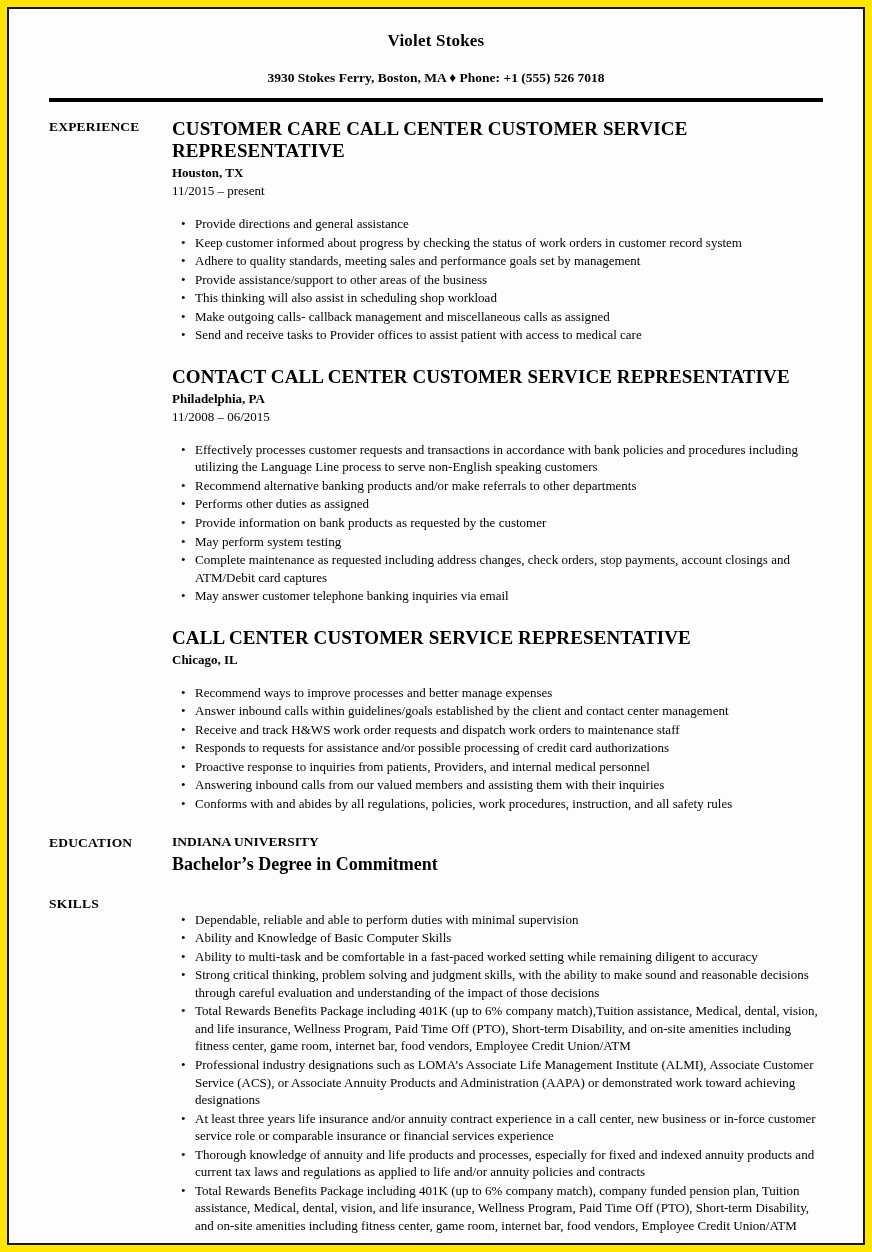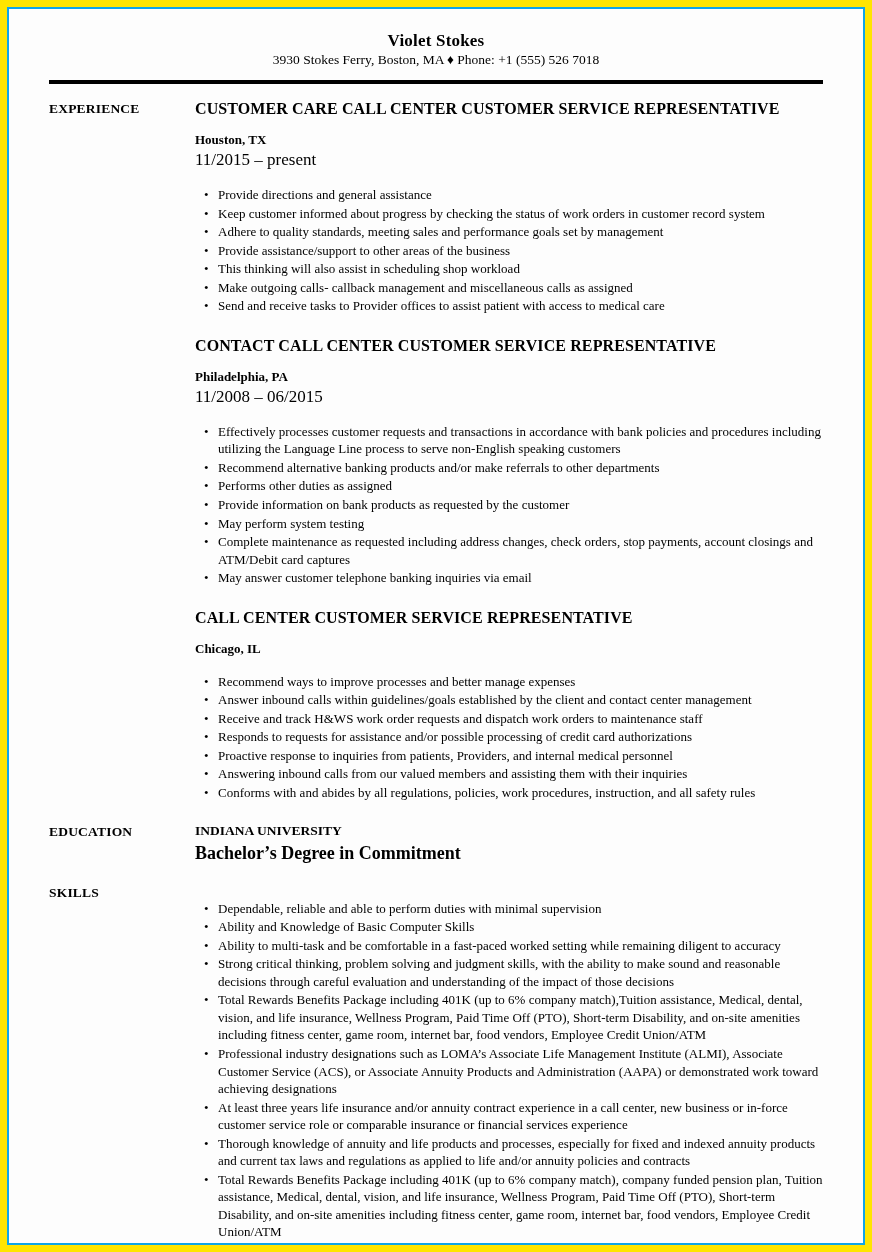--- a/index.html
+++ b/index.html
@@ -7,69 +7,68 @@
   body {
     background: #ffe500;
     font-family: "Liberation Serif", serif;
     color: #000;
     position: relative;
   }
   .page {
     position: absolute;
     top: 7px; left: 7px; right: 7px; bottom: 7px;
     background: #fdfdfd;
-    border: 2px solid #0ea5e9;
+    border: 2px solid #0f172a;
     padding: 22px 40px 26px 40px;
     overflow: hidden;
   }
   .header { text-align: center; }
   .candidate-name {
     font-size: 17px;
     font-weight: bold;
     letter-spacing: 0.2px;
   }
   .contact-line {
     font-size: 13.5px;
-    font-weight: normal;
-    margin-top: 1px;
+    font-weight: bold;
+    margin-top: 19px;
   }
   .header-rule {
     border: none;
     border-top: 4px solid #000;
     margin-top: 12px;
     margin-bottom: 16px;
   }
   .section {
     display: flex;
     align-items: flex-start;
     margin-bottom: 20px;
-    gap: 23px;
   }
   .section-label {
     flex: 0 0 123px;
     width: 123px;
     font-weight: bold;
     font-size: 13.5px;
     padding-top: 1px;
     letter-spacing: 0.2px;
   }
   .section-content { flex: 1; min-width: 0; }
   .job + .job { margin-top: 22px; }
   .job-title {
     font-weight: bold;
-    font-size: 16px;
+    font-size: 19px;
     letter-spacing: 0.1px;
   }
   .job-location {
     font-weight: bold;
     font-size: 13px;
-    margin-top: 14px;
+    margin-top: 3px;
   }
   .job-dates {
-    font-size: 17px;
+    font-size: 13px;
     margin-top: 2px;
   }
   ul.bullets {
     list-style: none;
     margin-top: 16px;
   }
   ul.bullets li {
     position: relative;
     font-size: 13px;
     line-height: 1.35;

